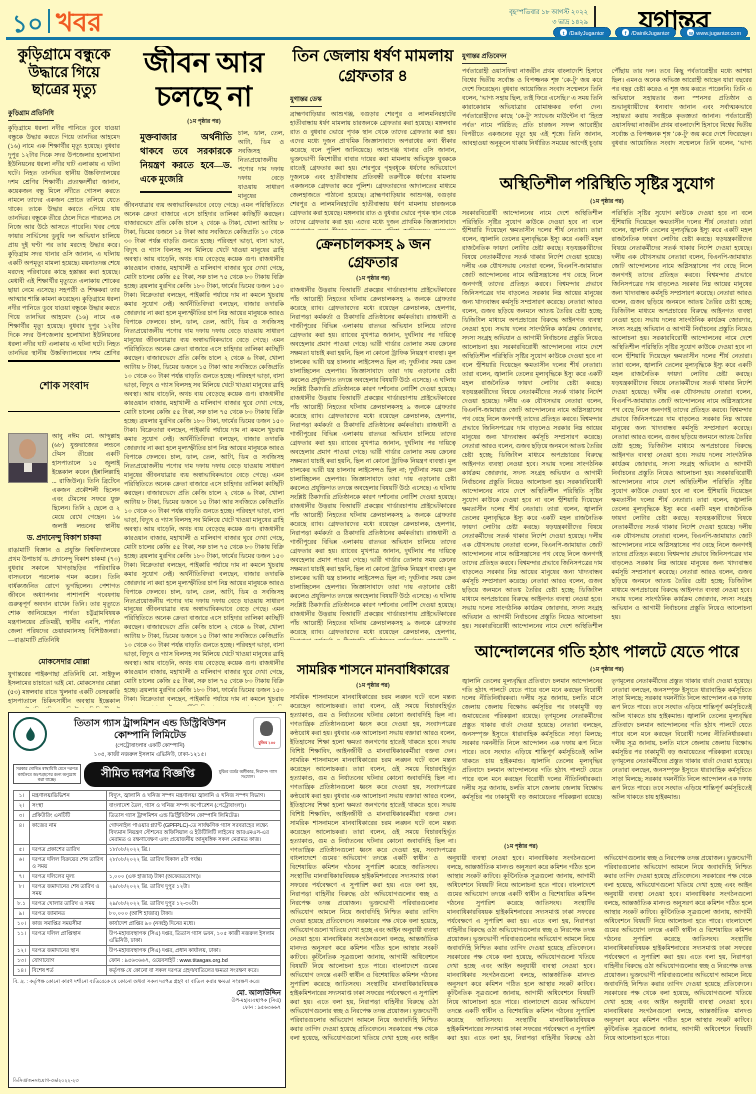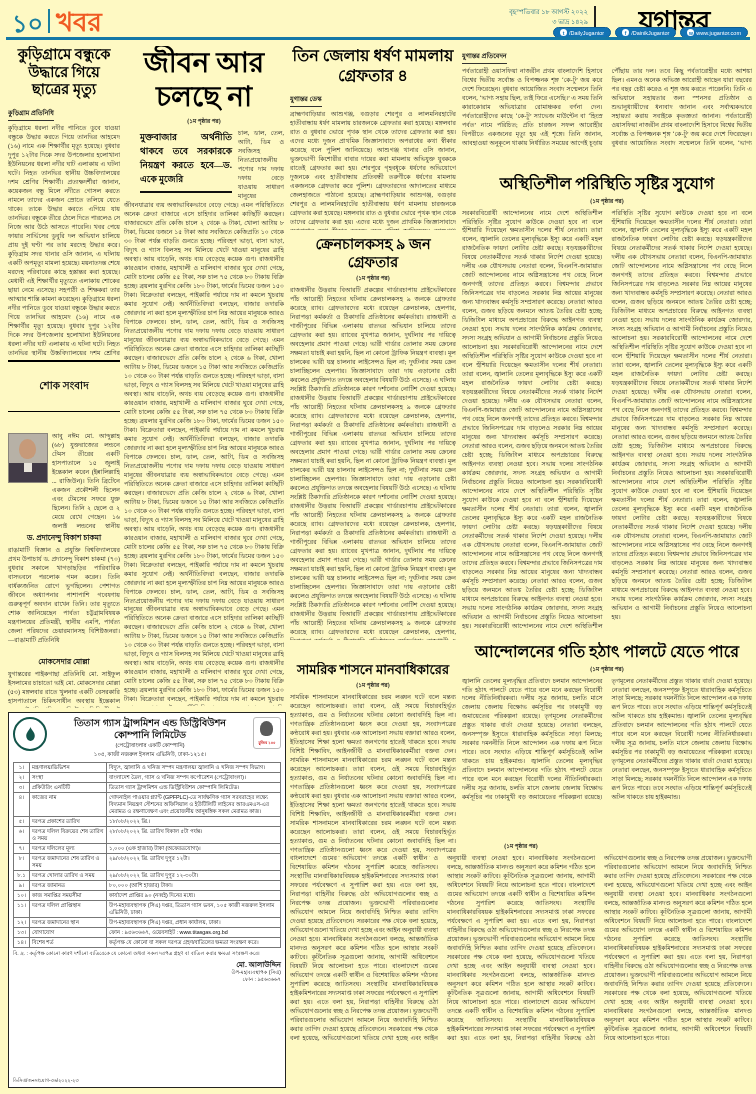--- a/index.html
+++ b/index.html
@@ -193,20 +193,25 @@
         <div class="ad-name">তিতাস গ্যাস ট্রান্সমিশন এন্ড ডিস্ট্রিবিউশন</div>
         <div class="ad-name">কোম্পানি লিমিটেড</div>
         <div class="ad-sub">(পেট্রোবাংলার একটি কোম্পানি)</div>
         <div class="ad-addr">১০৫, কাজী নজরুল ইসলাম এভিনিউ, ঢাকা-১২১৫।</div>
       </div>
       <div class="mujib">
         <span class="face"></span>
         <span class="lbl">মুজিব ১০০</span>
       </div>
     </div>
+    <div class="ad-bannerrow">
+      <div class="ad-noteL">সরকার ঘোষিত স্বাস্থ্যবিধি মেনে দরপত্র কার্যক্রমে অংশগ্রহণের জন্য অনুরোধ করা যাচ্ছে।</div>
+      <div class="ad-pill">সীমিত দরপত্র বিজ্ঞপ্তি</div>
+      <div class="ad-noteR">মুজিব বর্ষের অঙ্গীকার, নিরাপদ গ্যাস সংযোগ।</div>
+    </div>
     <table>
       <tbody>
       <tr>
             <td class="n">১।</td>
             <td class="l">মন্ত্রণালয়/ডিভিশন</td>
             <td>বিদ্যুৎ, জ্বালানি ও খনিজ সম্পদ মন্ত্রণালয়/ জ্বালানি ও খনিজ সম্পদ বিভাগ।</td>
           </tr>
       <tr>
             <td class="n">২।</td>
             <td class="l">সংস্থা</td>

